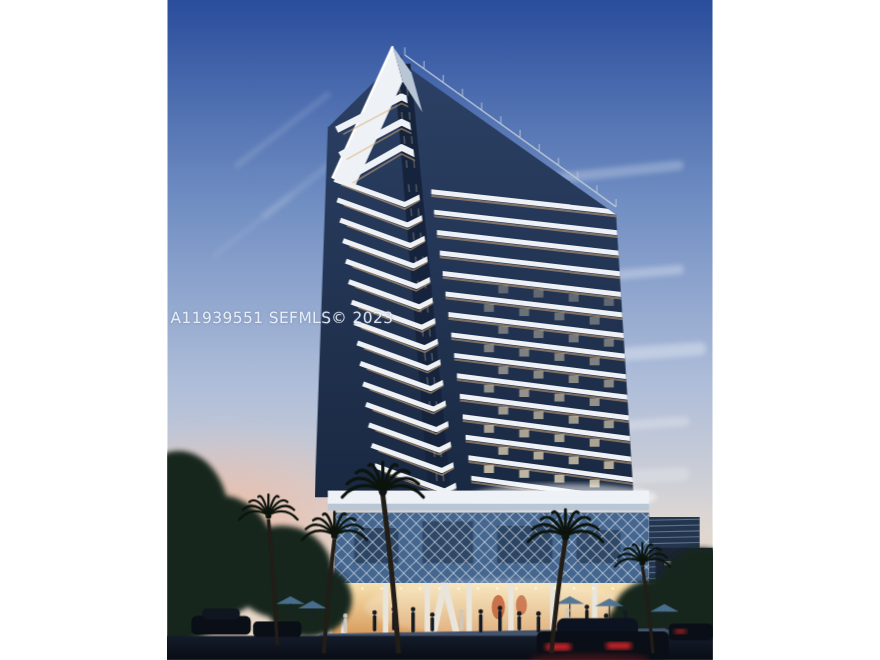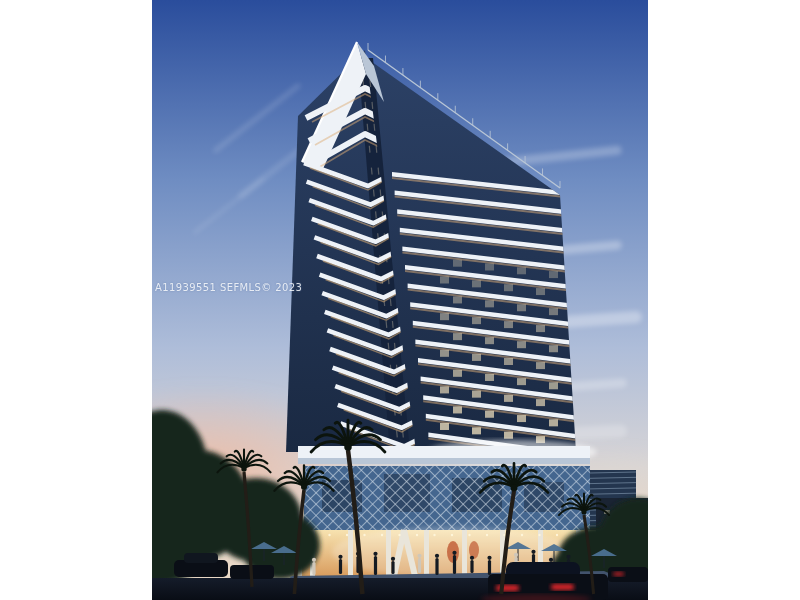--- a/index.html
+++ b/index.html
@@ -1,20 +1,20 @@
 <!DOCTYPE html>
 <html style="--c-sky_top: #2a4d9c; --c-sky_mid: #6f8dc2; --c-sky_low: #aebdd9; --c-sky_haze: #d8d5d6; --c-horizon_warm: #e9d8c6; --c-sunset_pink: #efb9a0; --c-cloud: #ffffff; --c-glass_dark: #1a2942; --c-glass_mid: #2c4166; --c-glass_corner: #15233c; --c-slab_white: #eef2f7; --c-slab_shade: #b9c6d6; --c-warm_glow: #ddae77; --c-window_lit: #f4e4c0; --c-lattice_bg: #44668f; --c-lattice_line: #dde6ef; --c-louver_bg: #24364f; --c-louver_line: #8fa6bd; --c-storefront_top: #f7e2b0; --c-storefront_bottom: #d99d5f; --c-column_white: #e9e5da; --c-art_orange: #c2603a; --c-sidewalk: #42536d; --c-street: #151c2a; --c-street_dark: #090d15; --c-foliage: #16251b; --c-palm: #0c140d; --c-trunk: #221d17; --c-car_body: #0a0e16; --c-taillight: #de262c; --c-umbrella: #4c7193; --c-people: #141a22;"><head>
 <meta charset="utf-8">
 <style>
   html,body{margin:0;padding:0;background:#ffffff;}
   .stage{position:relative;width:800px;height:600px;background:#ffffff;overflow:hidden;
          font-family:"DejaVu Sans","Liberation Sans",sans-serif;}
   .photo{position:absolute;left:152px;top:0;width:496px;height:600px;overflow:hidden;}
   .photo svg{display:block;}
-  .watermark{position:absolute;left:3px;top:282px;font-size:10px;letter-spacing:.4px;
+  .watermark{position:absolute;left:3px;top:282px;font-size:14px;letter-spacing:.4px;
              color:rgba(255,255,255,.82);text-shadow:0 0 2px rgba(90,120,170,.7);
              user-select:none;white-space:nowrap;text-align:center;}
   .margin{position:absolute;top:0;width:152px;height:600px;background:#ffffff;}
   .margin.left{left:0;} .margin.right{right:0;}
 </style>
 </head>
 <body>
 
 <div class="stage">
   <div class="margin left"></div>

